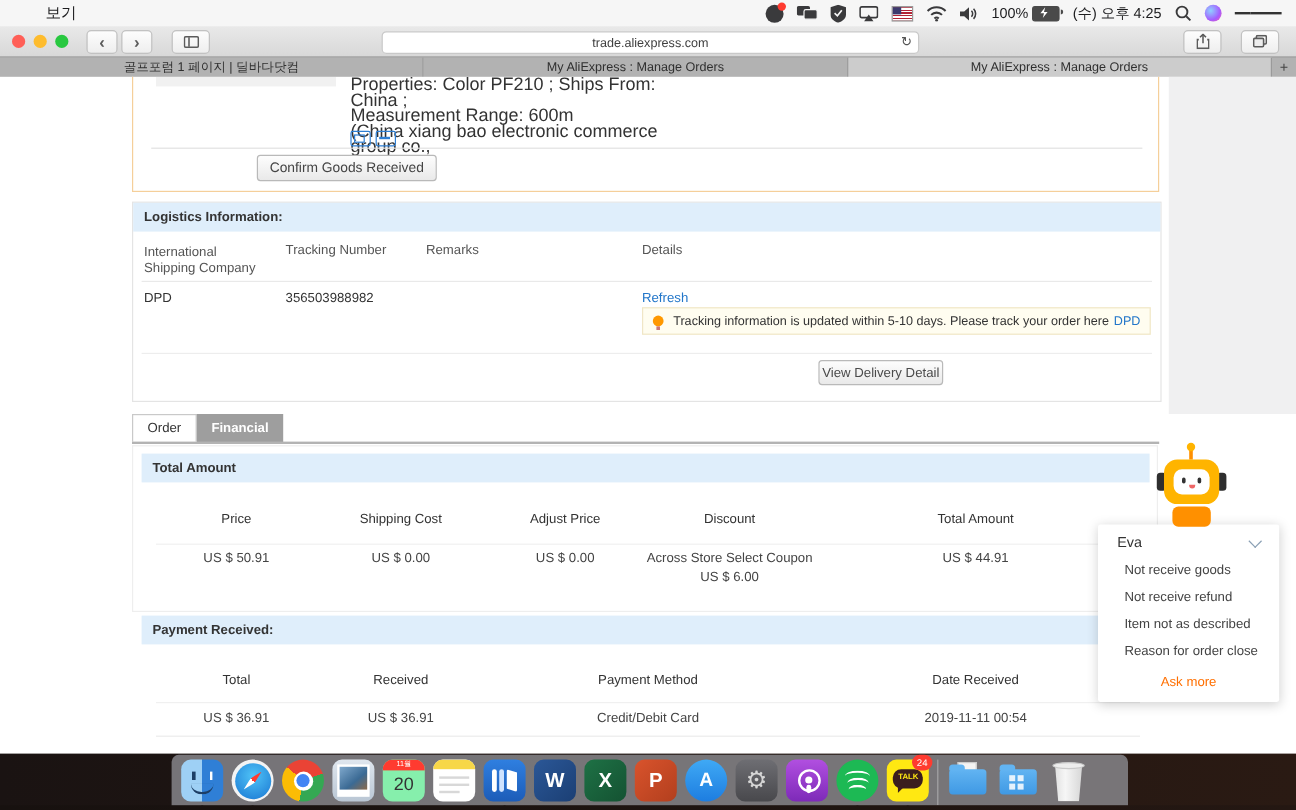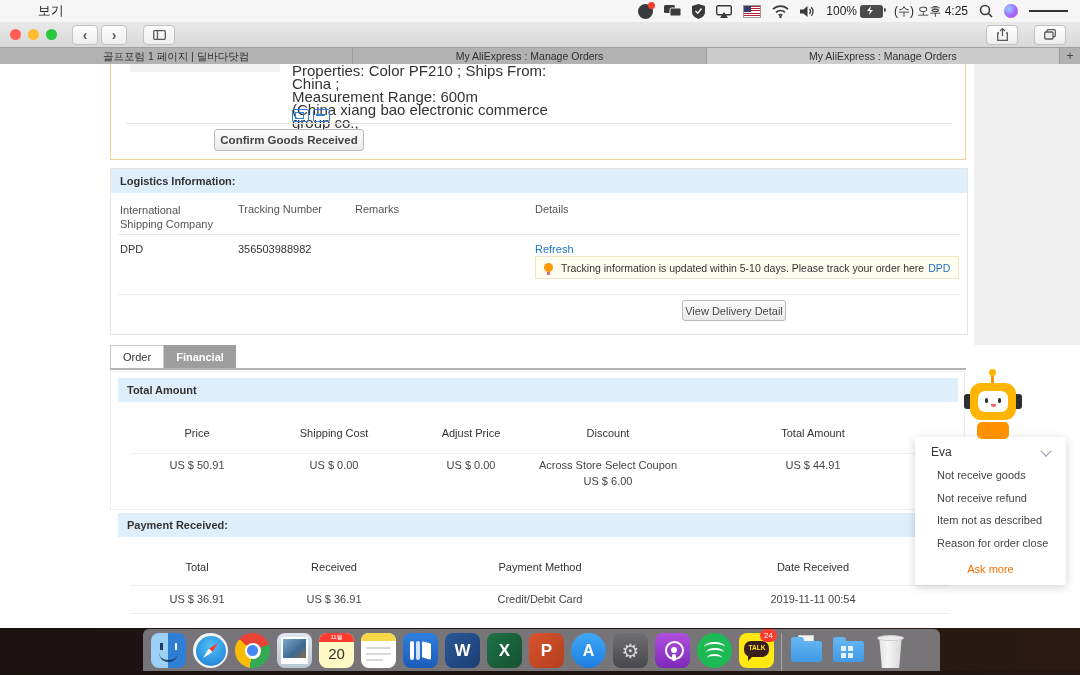--- a/index.html
+++ b/index.html
@@ -181,20 +181,24 @@
         </span>
       <span class="navbtn">
           <span>›</span>
         </span>
       <span class="navbtn" style="margin-left:16px;width:30px">
         <svg width="13" height="10" viewBox="0 0 13 10">
             <rect x="0.7" y="0.7" width="11.6" height="8.6" rx="1" fill="none" stroke="#5b5b5b" stroke-width="1.3"></rect>
             <line x1="4.5" y1="1" x2="4.5" y2="9" stroke="#5b5b5b" stroke-width="1.3"></line>
           </svg>
       </span>
+      <div class="urlfield">
+        <span>trade.aliexpress.com</span>
+        <span class="reload">↻</span>
+      </div>
       <span class="navbtn" style="position:absolute;right:62px;width:30px">
         <svg width="11" height="13" viewBox="0 0 11 13">
             <path d="M2 5 H0.7 V12.3 H10.3 V5 H9" stroke="#5b5b5b" stroke-width="1.3" fill="none"></path>
             <line x1="5.5" y1="0.8" x2="5.5" y2="8" stroke="#5b5b5b" stroke-width="1.3"></line>
             <path d="M3 3 L5.5 0.6 L8 3" stroke="#5b5b5b" stroke-width="1.3" fill="none"></path>
           </svg>
       </span>
       <span class="navbtn" style="position:absolute;right:14px;width:30px">
         <svg width="12" height="11" viewBox="0 0 12 11">
             <rect x="3" y="0.7" width="8.3" height="7" rx="1" fill="none" stroke="#5b5b5b" stroke-width="1.3"></rect>
@@ -220,21 +224,21 @@
         <div>(China xiang bao electronic commerce group co.,</div>
         <div>LTD)</div>
       </div>
       <span class="mini-ico" style="position:absolute;left:292px;top:45px;">
           <span style="position:absolute;left:2px;top:2px;width:7px;height:5px;border:1px solid #2e7fd4;"></span>
         </span>
       <span class="mini-ico" style="position:absolute;left:313px;top:45px;">
           <span style="position:absolute;left:2px;top:4px;width:9px;height:1.5px;background:#2e7fd4;"></span>
         </span>
       <div class="hline" style="left:126px;top:59px;width:826px;background:#e2e2e2;"></div>
-      <div class="btn" style="left:214px;top:65px;width:150px;height:22px;font-weight:bold;font-size:11.5px;color:#444;">Confirm Goods Received</div>
+      <div class="btn" style="left:214px;top:65px;width:150px;height:22px;font-weight:normal;font-size:11.5px;color:#444;">Confirm Goods Received</div>
 
       <div class="abs" style="left:110px;top:104px;width:858px;height:167px;border:1px solid #e4e4e4;background:#fff;box-sizing:border-box;"></div>
       <div class="bluebar" style="left:111px;top:105px;width:856px;">Logistics Information:</div>
       <div class="abs" style="left:120px;top:139px;width:105px;line-height:14px;color:#555;">International Shipping Company</div>
       <div class="abs" style="left:238px;top:139px;color:#555;">Tracking Number</div>
       <div class="abs" style="left:355px;top:139px;color:#555;">Remarks</div>
       <div class="abs" style="left:535px;top:139px;color:#555;">Details</div>
       <div class="hline" style="left:118px;top:170px;width:842px;"></div>
       <div class="abs" style="left:120px;top:179px;">DPD</div>
       <div class="abs" style="left:238px;top:179px;">356503988982</div>
@@ -330,21 +334,21 @@
         <span style="position:absolute;left:12px;top:12px;width:11px;height:11px;border-radius:50%;background:#4285f4;"></span>
       </div>
     </div>
     <div class="dkw">
       <div class="dki" style="background:linear-gradient(#dfe6ee,#b9c6d4);">
         <span style="position:absolute;left:4px;top:4px;width:27px;height:27px;background:#fff;"></span>
         <span style="position:absolute;left:6px;top:6px;width:23px;height:19px;background:linear-gradient(140deg,#7fa8cc,#3b6a94 60%,#8c6a4a);"></span>
       </div>
     </div>
     <div class="dkw">
-      <div class="dki" style="background:#fef9c3;">
+      <div class="dki" style="background:#86efac;">
         <div style="height:9px;background:#ff3b30;color:#fff;font-size:6px;text-align:center;line-height:9px;">11월</div>
         <div style="font-size:15px;color:#333;text-align:center;line-height:24px;">20</div>
       </div>
     </div>
     <div class="dkw">
       <div class="dki" style="background:#fff;">
         <span style="position:absolute;left:0;top:0;width:35px;height:8px;background:#f7d748;"></span>
         <span style="position:absolute;left:5px;top:14px;width:25px;height:1.5px;background:#d8d8d8;"></span>
         <span style="position:absolute;left:5px;top:20px;width:25px;height:1.5px;background:#d8d8d8;"></span>
         <span style="position:absolute;left:5px;top:26px;width:17px;height:1.5px;background:#d8d8d8;"></span>

